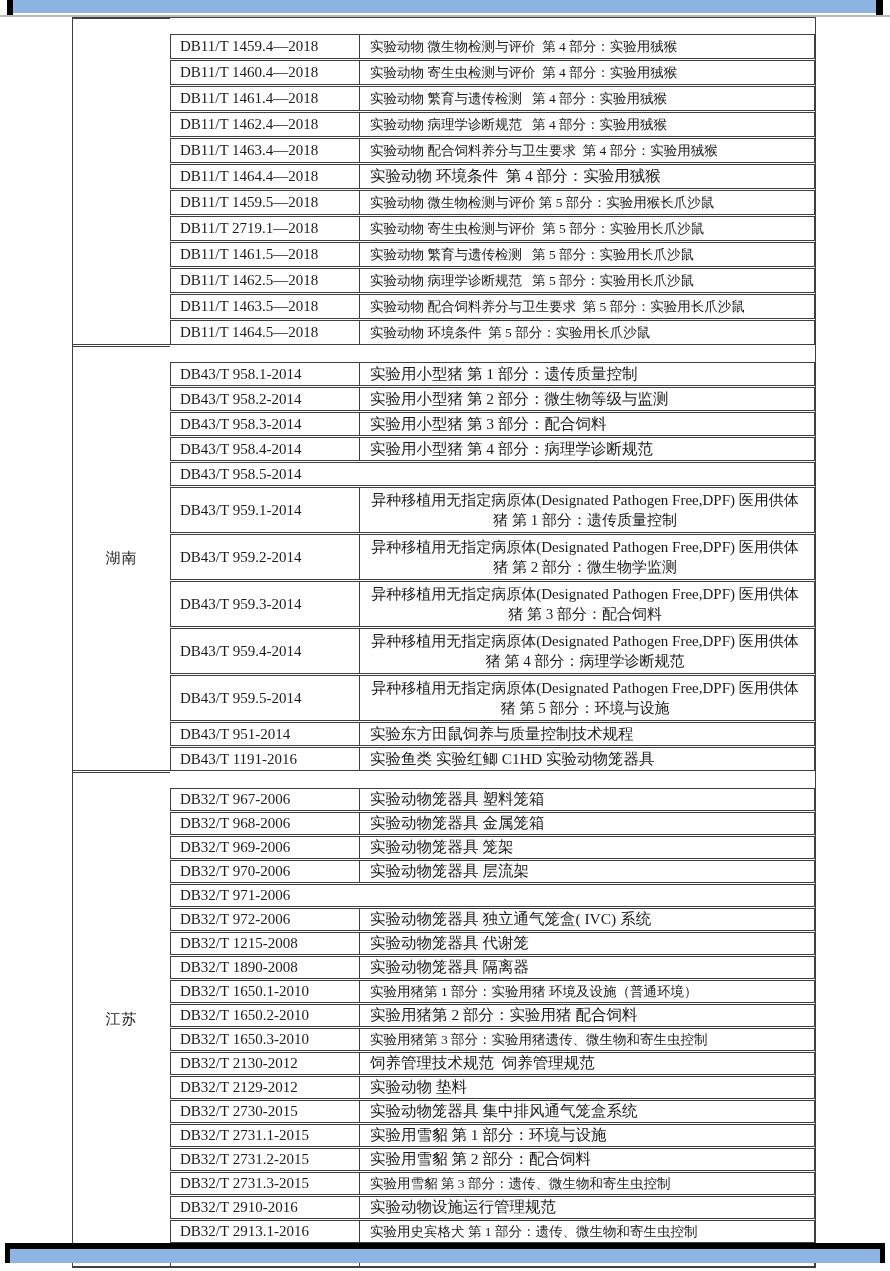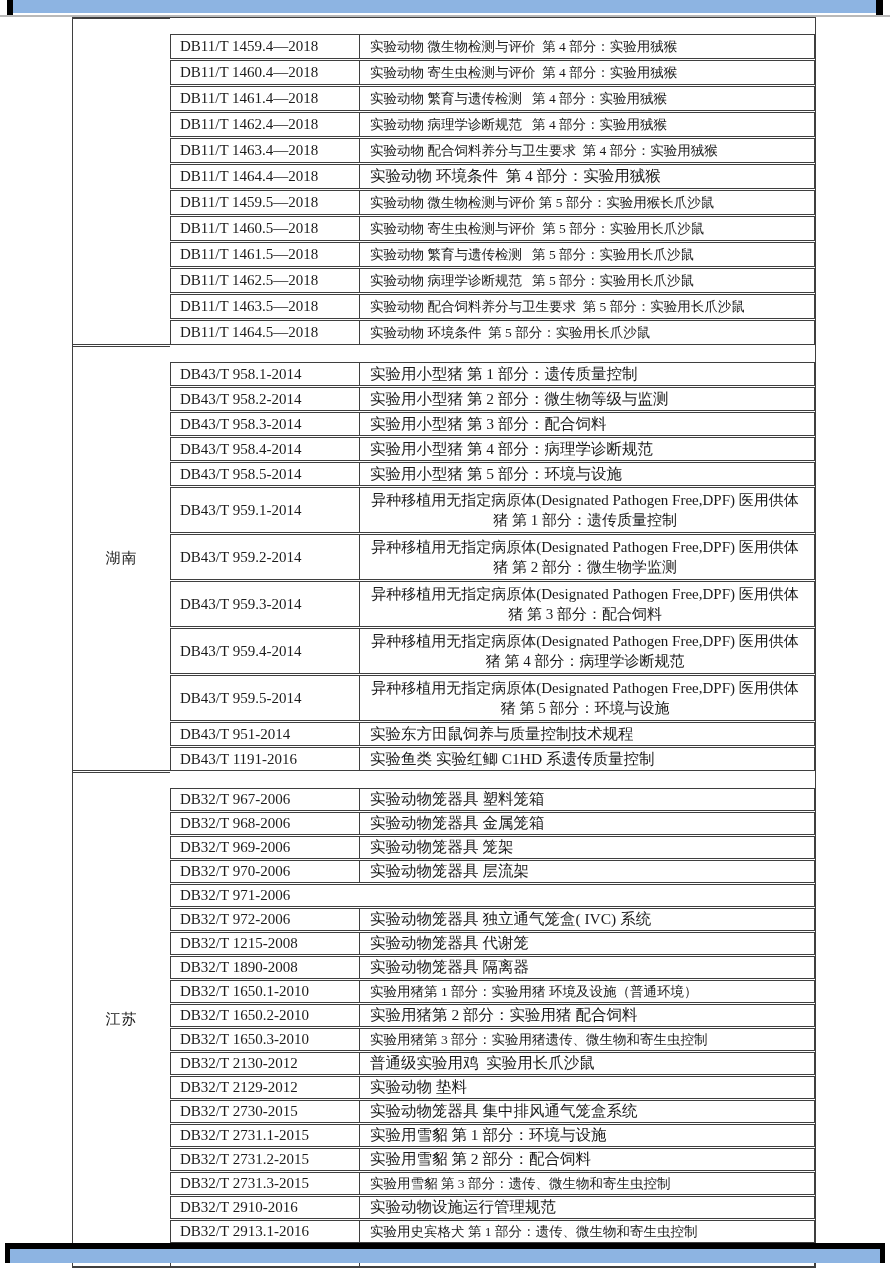--- a/index.html
+++ b/index.html
@@ -126,21 +126,21 @@
     <div class="code">DB11/T 1464.4—2018</div>
     <div class="title">实验动物 环境条件  第 4 部分：实验用狨猴</div>
   </div>
 
   <div class="row compact">
     <div class="code">DB11/T 1459.5—2018</div>
     <div class="title">实验动物 微生物检测与评价 第 5 部分：实验用猴长爪沙鼠</div>
   </div>
 
   <div class="row compact">
-    <div class="code">DB11/T 1460.5—2018</div>
+    <div class="code">DB11/T 2719.1—2018</div>
     <div class="title">实验动物 寄生虫检测与评价  第 5 部分：实验用长爪沙鼠</div>
   </div>
 
   <div class="row compact">
     <div class="code">DB11/T 1461.5—2018</div>
     <div class="title">实验动物 繁育与遗传检测   第 5 部分：实验用长爪沙鼠</div>
   </div>
 
   <div class="row compact">
     <div class="code">DB11/T 1462.5—2018</div>
@@ -177,21 +177,20 @@
     <div class="title">实验用小型猪 第 3 部分：配合饲料</div>
   </div>
 
   <div class="row">
     <div class="code">DB43/T 958.4-2014</div>
     <div class="title">实验用小型猪 第 4 部分：病理学诊断规范</div>
   </div>
 
   <div class="row">
     <div class="code">DB43/T 958.5-2014</div>
-    <div class="title">实验用小型猪 第 5 部分：环境与设施</div>
   </div>
 
   <div class="row tall">
     <div class="code">DB43/T 959.1-2014</div>
     <div class="title">异种移植用无指定病原体(Designated Pathogen Free,DPF) 医用供体猪 第 1 部分：遗传质量控制</div>
   </div>
 
   <div class="row tall">
     <div class="code">DB43/T 959.2-2014</div>
     <div class="title">异种移植用无指定病原体(Designated Pathogen Free,DPF) 医用供体猪 第 2 部分：微生物学监测</div>
@@ -212,21 +211,21 @@
     <div class="title">异种移植用无指定病原体(Designated Pathogen Free,DPF) 医用供体猪 第 5 部分：环境与设施</div>
   </div>
 
   <div class="row">
     <div class="code">DB43/T 951-2014</div>
     <div class="title">实验东方田鼠饲养与质量控制技术规程</div>
   </div>
 
   <div class="row">
     <div class="code">DB43/T 1191-2016</div>
-    <div class="title">实验鱼类 实验红鲫 C1HD 系遗传质量控制</div>
+    <div class="title">实验鱼类 实验红鲫 C1HD 实验动物笼器具</div>
   </div>
 </div>
   </div>
 
   <div class="section sec-2">
     <div class="region-cell">江苏</div>
     <div class="rows">
   <div class="row">
     <div class="code">DB32/T 967-2006</div>
     <div class="title">实验动物笼器具 塑料笼箱</div>
@@ -276,21 +275,21 @@
     <div class="title">实验用猪第 2 部分：实验用猪 配合饲料</div>
   </div>
 
   <div class="row compact">
     <div class="code">DB32/T 1650.3-2010</div>
     <div class="title">实验用猪第 3 部分：实验用猪遗传、微生物和寄生虫控制</div>
   </div>
 
   <div class="row">
     <div class="code">DB32/T 2130-2012</div>
-    <div class="title">普通级实验用鸡  实验用长爪沙鼠</div>
+    <div class="title">饲养管理技术规范  饲养管理规范</div>
   </div>
 
   <div class="row">
     <div class="code">DB32/T 2129-2012</div>
     <div class="title">实验动物 垫料</div>
   </div>
 
   <div class="row">
     <div class="code">DB32/T 2730-2015</div>
     <div class="title">实验动物笼器具 集中排风通气笼盒系统</div>

